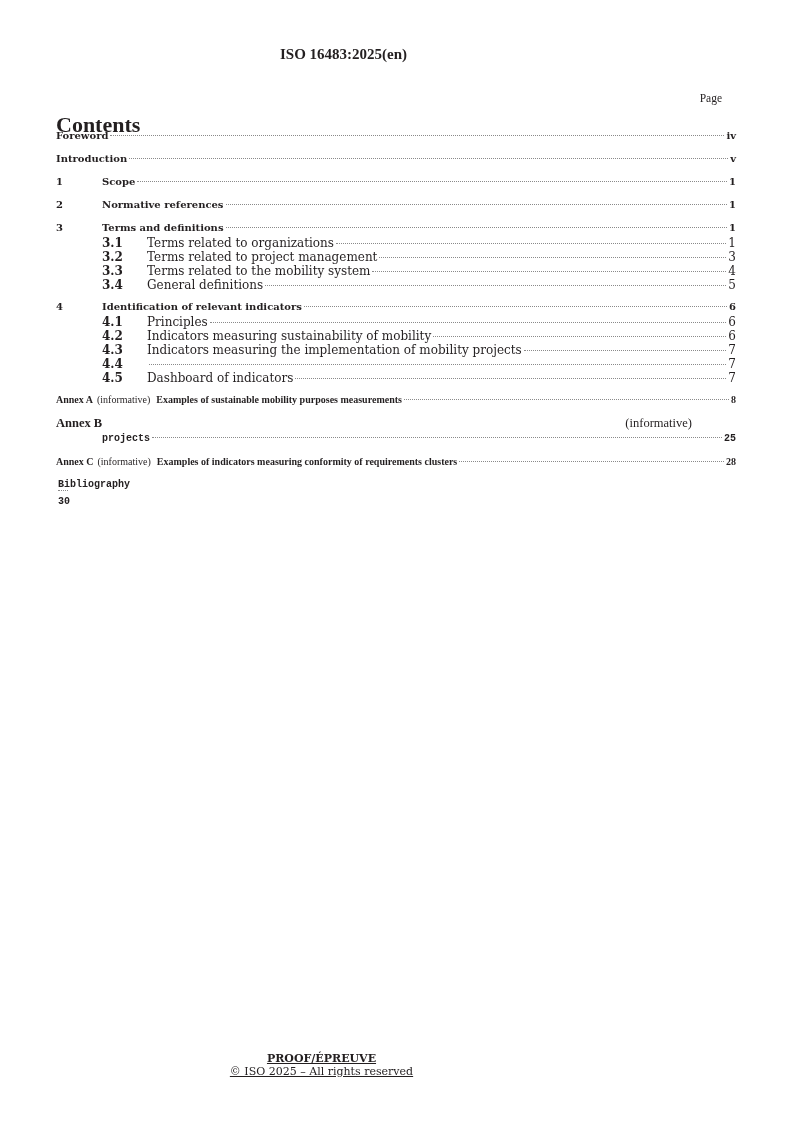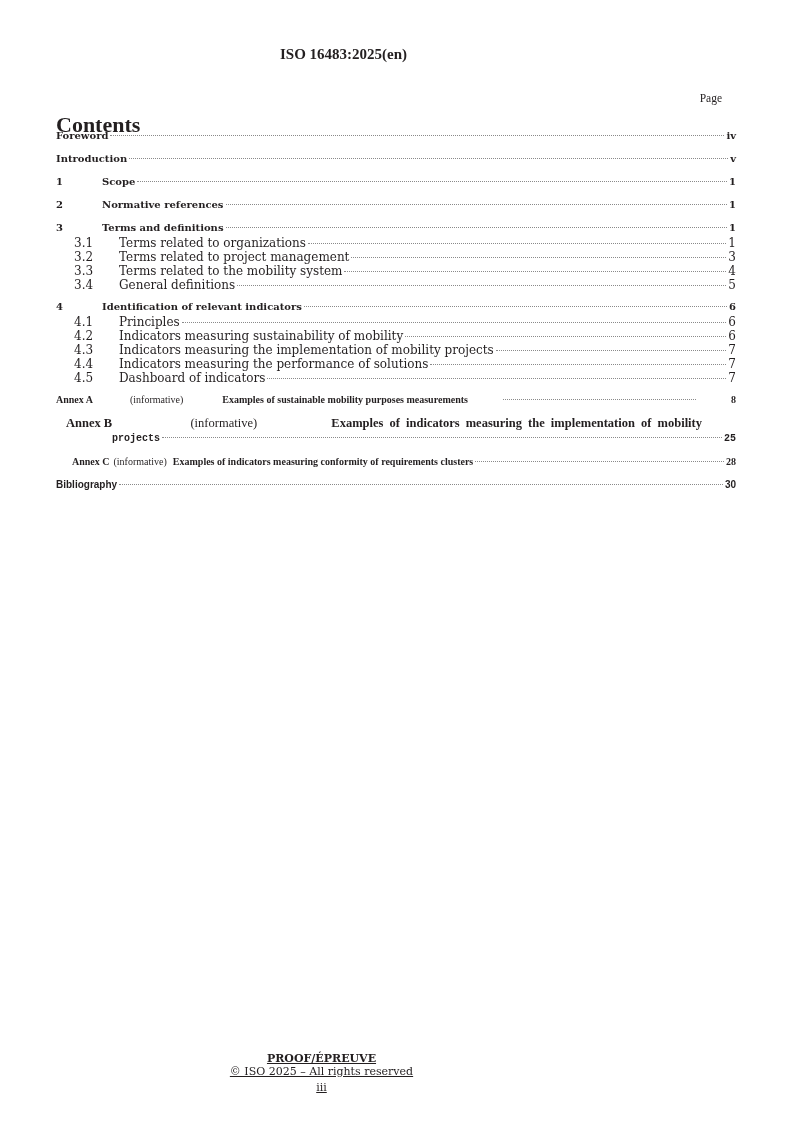--- a/index.html
+++ b/index.html
@@ -55,24 +55,24 @@
       white-space: nowrap;
     }
     .row.bold { font-weight: bold; }
     .row.gap { margin-top: 7px; }
     .row.sub { line-height: 14px; font-size: 12px; }
     .num {
       width: 46px;
       flex: 0 0 46px;
     }
     .sub .num {
-      margin-left: 18px;
+      margin-left: 46px;
       width: 45px;
       flex: 0 0 45px;
-      font-weight: normal;
+      font-weight: bold;
     }
     .title { flex: 0 0 auto; }
     .dots {
       flex: 1 1 auto;
       border-bottom: 1px dotted #8a8a8a;
       margin: 0 2px;
       position: relative;
       top: -3px;
       min-width: 10px;
     }
@@ -200,65 +200,62 @@
     <span class="pg">6</span>
   </div>
   <div class="row sub">
     <span class="num">4.3</span>
     <span class="title">Indicators measuring the implementation of mobility projects</span>
     <span class="dots"></span>
     <span class="pg">7</span>
   </div>
   <div class="row sub">
     <span class="num">4.4</span>
-    <span class="title">Indicators measuring the performance of solutions</span>
     <span class="dots"></span>
     <span class="pg">7</span>
   </div>
   <div class="row sub">
     <span class="num">4.5</span>
     <span class="title">Dashboard of indicators</span>
     <span class="dots"></span>
     <span class="pg">7</span>
   </div>
 
-  <div class="row bold gap" style="font-family:'Liberation Serif',serif;gap:33px;">
+  <div class="row bold gap" style="font-family:'Liberation Serif',serif;">
     <span class="annex-label">Annex A</span>
     <span class="informative" style="margin-left:4px;">(informative)</span>
     <span class="annex-title">Examples of sustainable mobility purposes measurements</span>
     <span class="dots"></span>
     <span class="pg">8</span>
   </div>
 
-  <div class="gap" style="margin-top:7px;margin-left:10px;">
+  <div class="gap" style="margin-top:7px;">
     <div class="annex-b-line1">
       <span>Annex B</span>
       <span class="informative">(informative)</span>
-      <span style="word-spacing:3px;">Examples of indicators measuring the implementation of mobility</span>
     </div>
     <div class="row bold annex-b-cont" style="font-family:Liberation Mono, monospace;">
       <span class="title">projects</span>
       <span class="dots"></span>
       <span class="pg">25</span>
     </div>
   </div>
 
-  <div class="row bold gap" style="font-family:'Liberation Serif',serif;margin-left:16px;">
+  <div class="row bold gap" style="font-family:'Liberation Serif',serif;">
     <span class="annex-label">Annex C</span>
     <span class="informative" style="margin-left:4px;">(informative)</span>
     <span class="annex-title">Examples of indicators measuring conformity of requirements clusters</span>
     <span class="dots"></span>
     <span class="pg">28</span>
   </div>
 
-  <div class="row bold gap" style="font-family:Liberation Sans, sans-serif;">
+  <div class="row bold gap" style="font-family:Liberation Mono, monospace;flex-direction:column;">
     <span class="title">Bibliography</span>
     <span class="dots"></span>
     <span class="pg">30</span>
   </div>
 
 </div>
 
 <div class="footer">
   <div class="proof">PROOF/ÉPREUVE</div>
   <div>© ISO 2025 – All rights reserved</div>
-  <div class="pagenum">iii</div>
 </div>
 
 </body></html>

